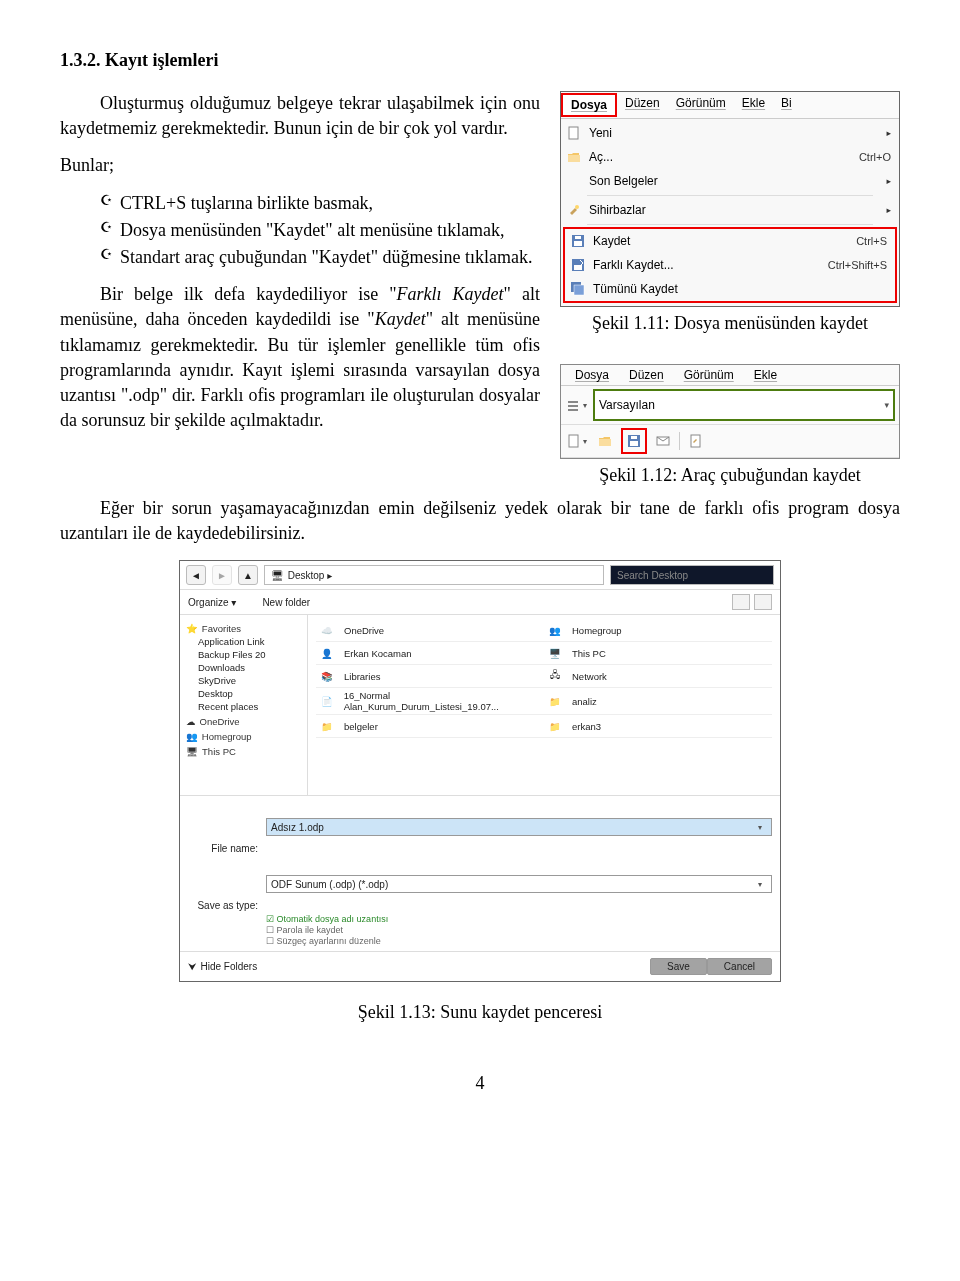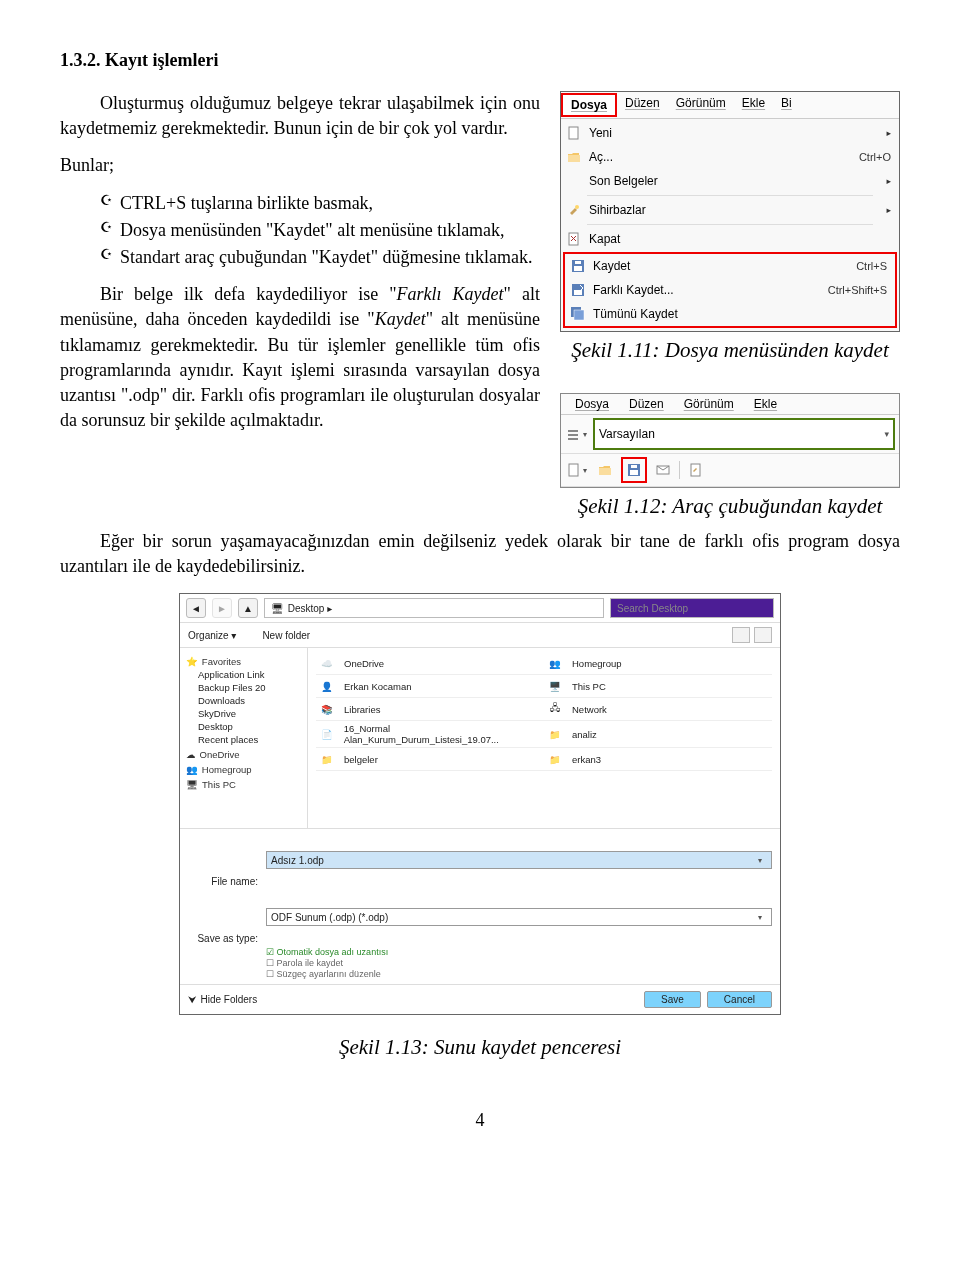--- a/index.html
+++ b/index.html
@@ -47,24 +47,23 @@
     line-height: 1.4;
   }
   .bullet-list li::before {
     content: "☪";
     position: absolute;
     left: 0;
     top: 0;
     font-size: 14px;
   }
   .caption {
-    font-style: italic;
     text-align: center;
     margin-top: 6px;
-    font-size: 21px;
+    font-size: 18px;
   }
   .page-num {
     text-align: center;
     margin-top: 50px;
   }
   .italic {
     font-style: italic;
   }
 
   
@@ -236,21 +235,21 @@
     background: #fff;
   }
   .search-box {
     width: 150px;
     border: 1px solid #bbb;
     height: 18px;
     padding: 0 6px;
     color: #888;
     display: flex;
     align-items: center;
-    background: #4c1d95;
+    background: #0f172a;
   }
   .dialog-controls {
     display: flex;
     align-items: center;
     padding: 4px 8px;
     border-bottom: 1px solid #ddd;
     gap: 26px;
   }
   .view-btns {
     margin-left: auto;
@@ -364,23 +363,22 @@
     padding: 6px 8px;
     border-top: 1px solid #ddd;
   }
   .hide-folders {
     display: flex;
     align-items: center;
     gap: 4px;
   }
   .btn {
     border: 1px solid #999;
-    background: #7dd3fc;
+    background: #a3a3a3;
     padding: 2px 16px;
-    margin-left: 6px;
     border-radius: 2px;
   }
   .spacer {
     flex: 1;
   }
 </style>
 </head>
 <body>
 
 <div class="section-title">1.3.2. Kayıt işlemleri</div>
@@ -439,29 +437,20 @@
           <span class="menu-icon">
             <svg width="14" height="14">
                 <path d="M3 10l5-5 2 2-5 5z" fill="#c9a25c"></path>
                 <circle cx="10" cy="4" r="2" fill="#ffd76a"></circle>
               </svg>
           </span>
           <span class="menu-label">Sihirbazlar</span>
           <span class="menu-arrow">▸</span>
         </div>
         <div class="menu-row separator"></div>
-        <div class="menu-row">
-          <span class="menu-icon">
-            <svg width="14" height="14">
-                <rect x="2" y="1" width="9" height="12" fill="#fff" stroke="#888"></rect>
-                <path d="M4 4l5 5M9 4l-5 5" stroke="#a33"></path>
-              </svg>
-          </span>
-          <span class="menu-label">Kapat</span>
-        </div>
         <div class="highlight-group">
           <div class="menu-row">
             <span class="menu-icon">
               <svg width="14" height="14">
                   <rect x="1" y="1" width="12" height="12" fill="#5a7fb8"></rect>
                   <rect x="3" y="7" width="8" height="5" fill="#fff"></rect>
                   <rect x="4" y="2" width="6" height="3" fill="#fff"></rect>
                 </svg>
             </span>
             <span class="menu-label">Kaydet</span>

